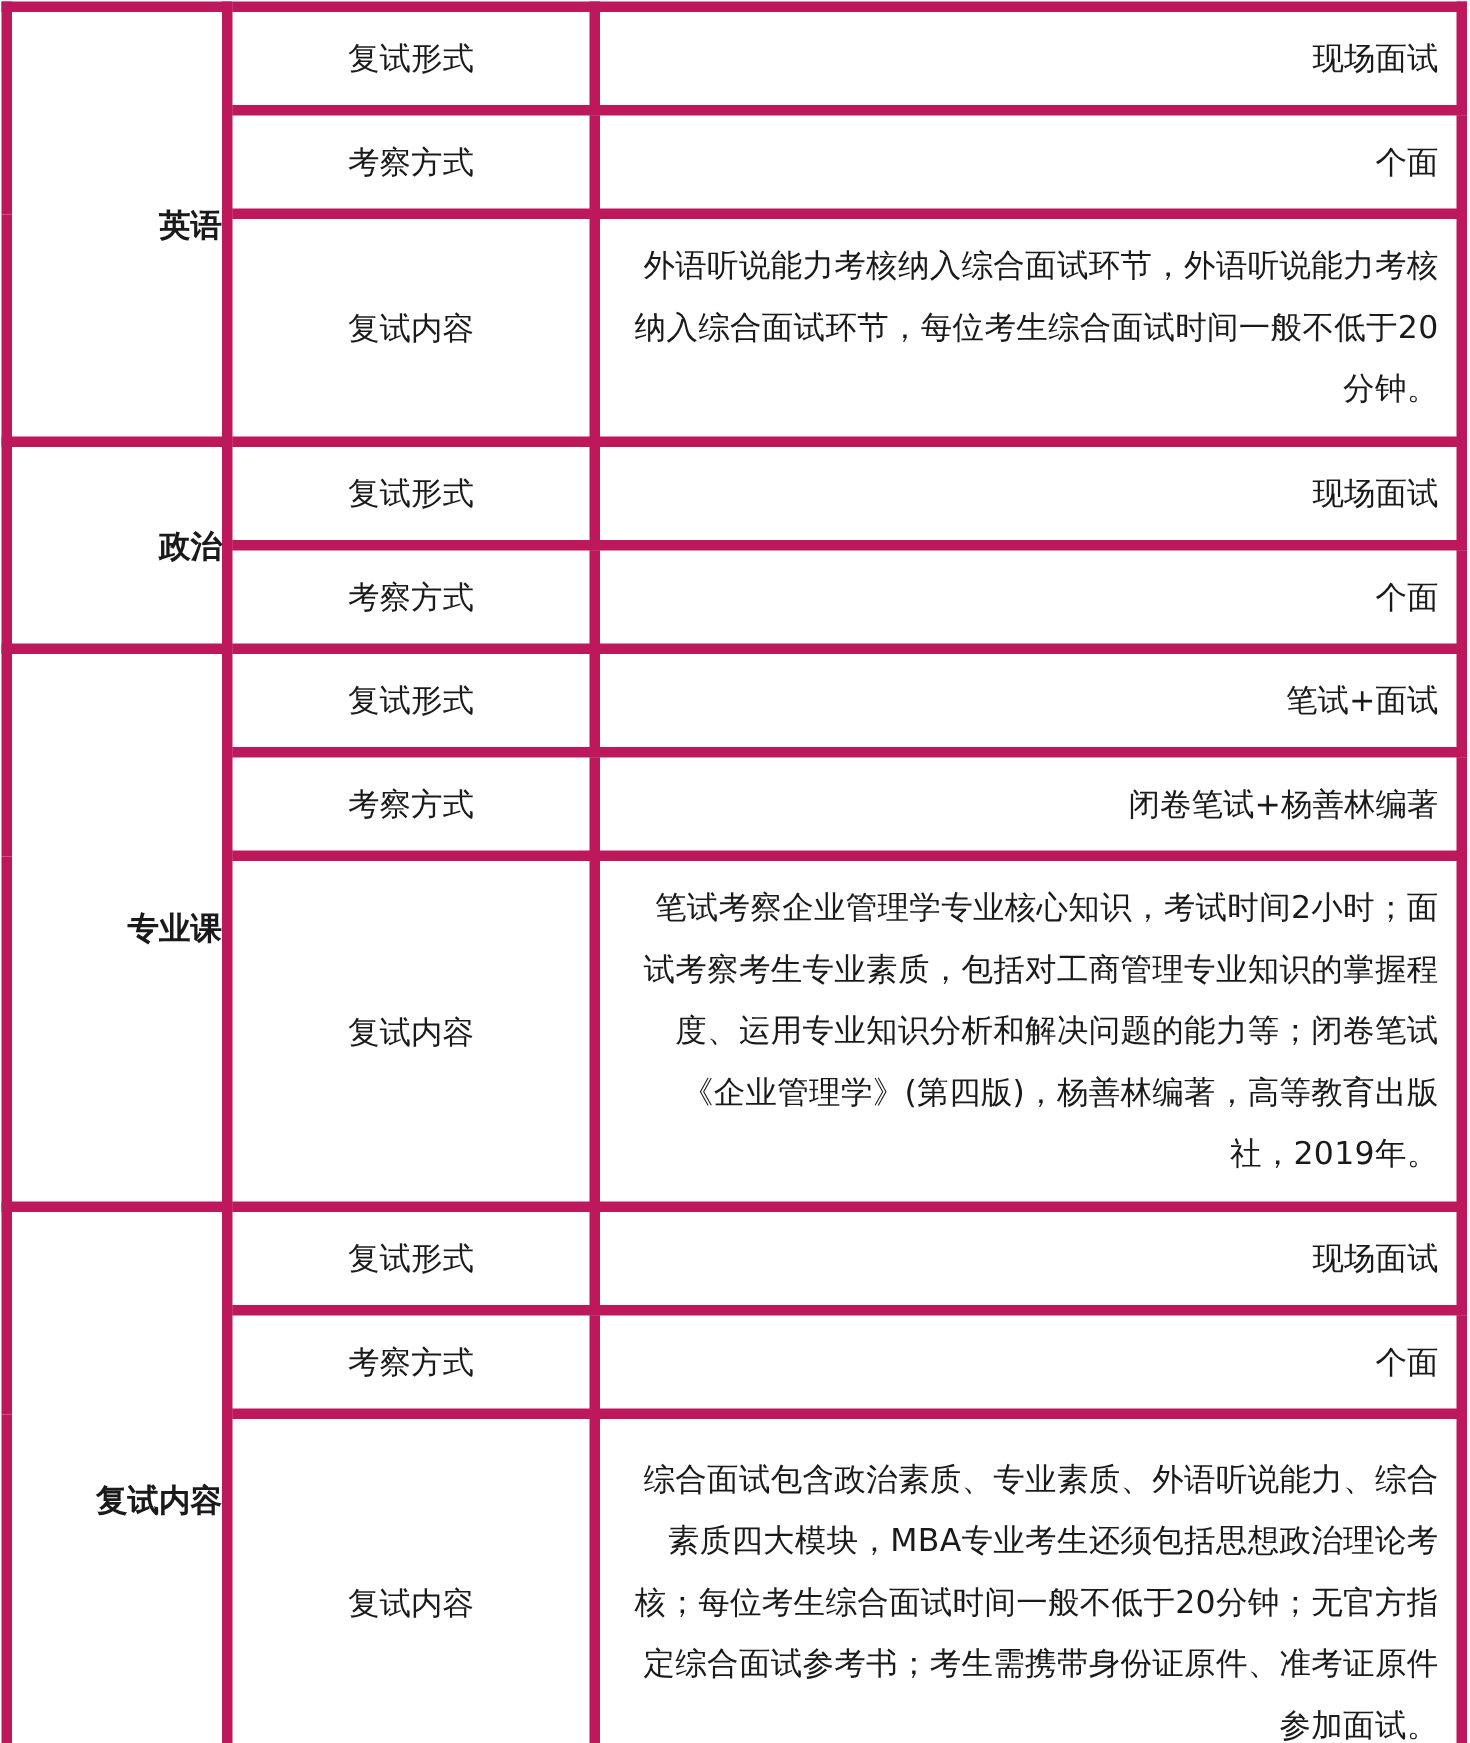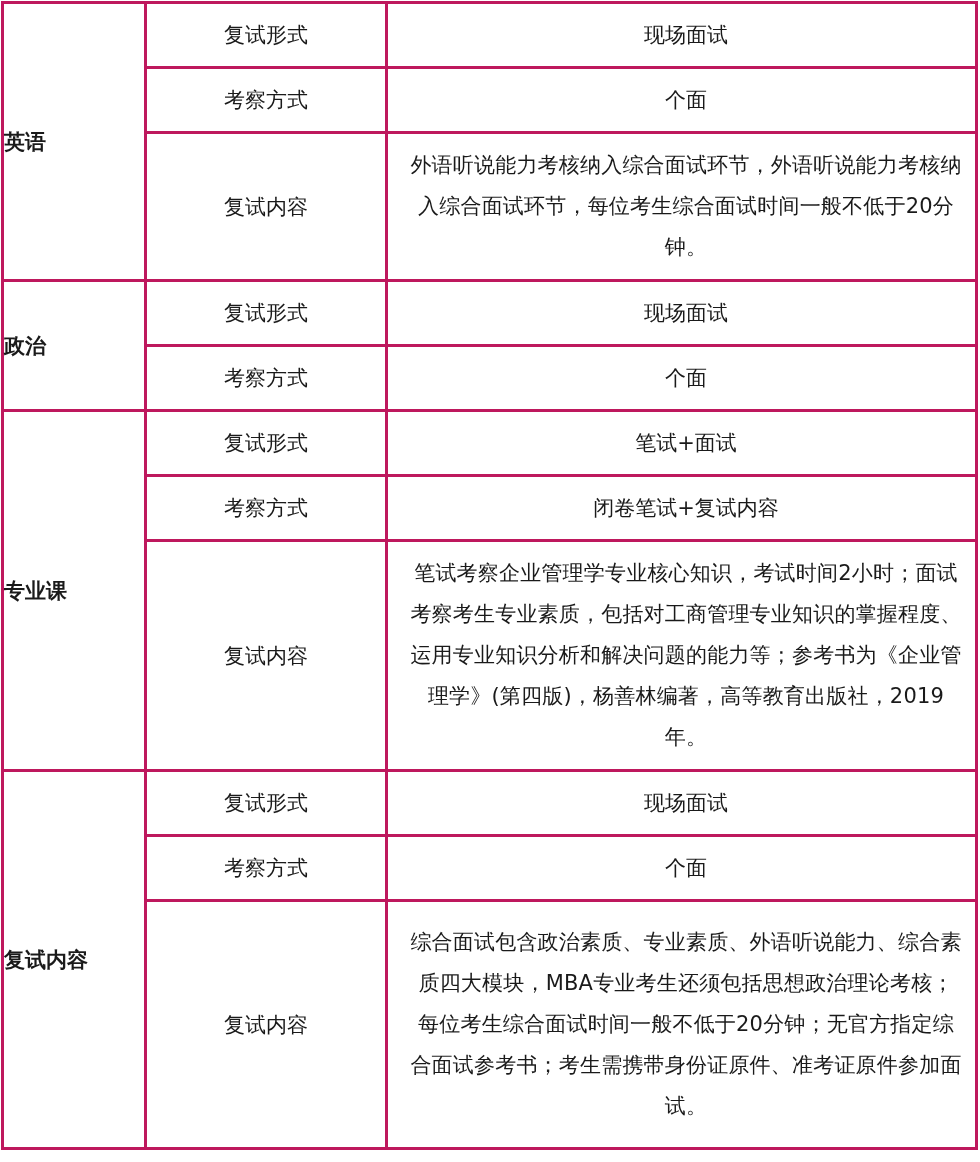--- a/index.html
+++ b/index.html
@@ -2,29 +2,29 @@
 <html><head>
   <meta charset="utf-8">
   <style>
     html, body { margin: 0; padding: 0; background: #ffffff; }
     body { width: 980px; height: 1162px; overflow: hidden; font-family: "DejaVu Sans", "Liberation Sans", sans-serif; color: #1a1a1a; }
     table.grid {
       position: absolute; left: 1px; top: 1px;
       width: 977px; border-collapse: collapse; table-layout: fixed;
     }
     table.grid td {
-      border: 3px solid #be185d;
+      border: 7px solid #be185d;
       padding: 0;
       font-size: 21px;
       line-height: 42px;
       vertical-align: middle;
     }
-    td.subject { width: 140px; text-align: left; font-weight: bold; font-size: 21px; }
+    td.subject { width: 140px; text-align: right; font-weight: bold; font-size: 21px; }
     td.label { width: 238px; text-align: center; }
-    td.value { padding-left: 21px !important; padding-right: 12px !important; text-align: center; }
+    td.value { padding-left: 21px !important; padding-right: 12px !important; text-align: right; }
     td.value.multi { padding-top: 11px !important; padding-bottom: 11px !important; line-height: 41px; letter-spacing: 0.2px; }
     tr.h68 td { height: 62px; }
   </style>
 </head>
 <body>
 
 <table class="grid">
   <tbody>
 
     <tr class="h68">
@@ -51,25 +51,25 @@
       <td class="value">个面</td>
     </tr>
 
     <tr class="h68">
       <td class="subject" rowspan="3">专业课</td>
       <td class="label">复试形式</td>
       <td class="value">笔试+面试</td>
     </tr>
     <tr class="h68">
       <td class="label">考察方式</td>
-      <td class="value">闭卷笔试+复试内容</td>
+      <td class="value">闭卷笔试+杨善林编著</td>
     </tr>
     <tr>
       <td class="label" style="height:212px">复试内容</td>
-      <td class="value multi">笔试考察企业管理学专业核心知识，考试时间2小时；面试考察考生专业素质，包括对工商管理专业知识的掌握程度、运用专业知识分析和解决问题的能力等；参考书为《企业管理学》(第四版)，杨善林编著，高等教育出版社，2019年。</td>
+      <td class="value multi">笔试考察企业管理学专业核心知识，考试时间2小时；面试考察考生专业素质，包括对工商管理专业知识的掌握程度、运用专业知识分析和解决问题的能力等；闭卷笔试《企业管理学》(第四版)，杨善林编著，高等教育出版社，2019年。</td>
     </tr>
 
     <tr class="h68">
       <td class="subject" rowspan="3">复试内容</td>
       <td class="label">复试形式</td>
       <td class="value">现场面试</td>
     </tr>
     <tr class="h68">
       <td class="label">考察方式</td>
       <td class="value">个面</td>

